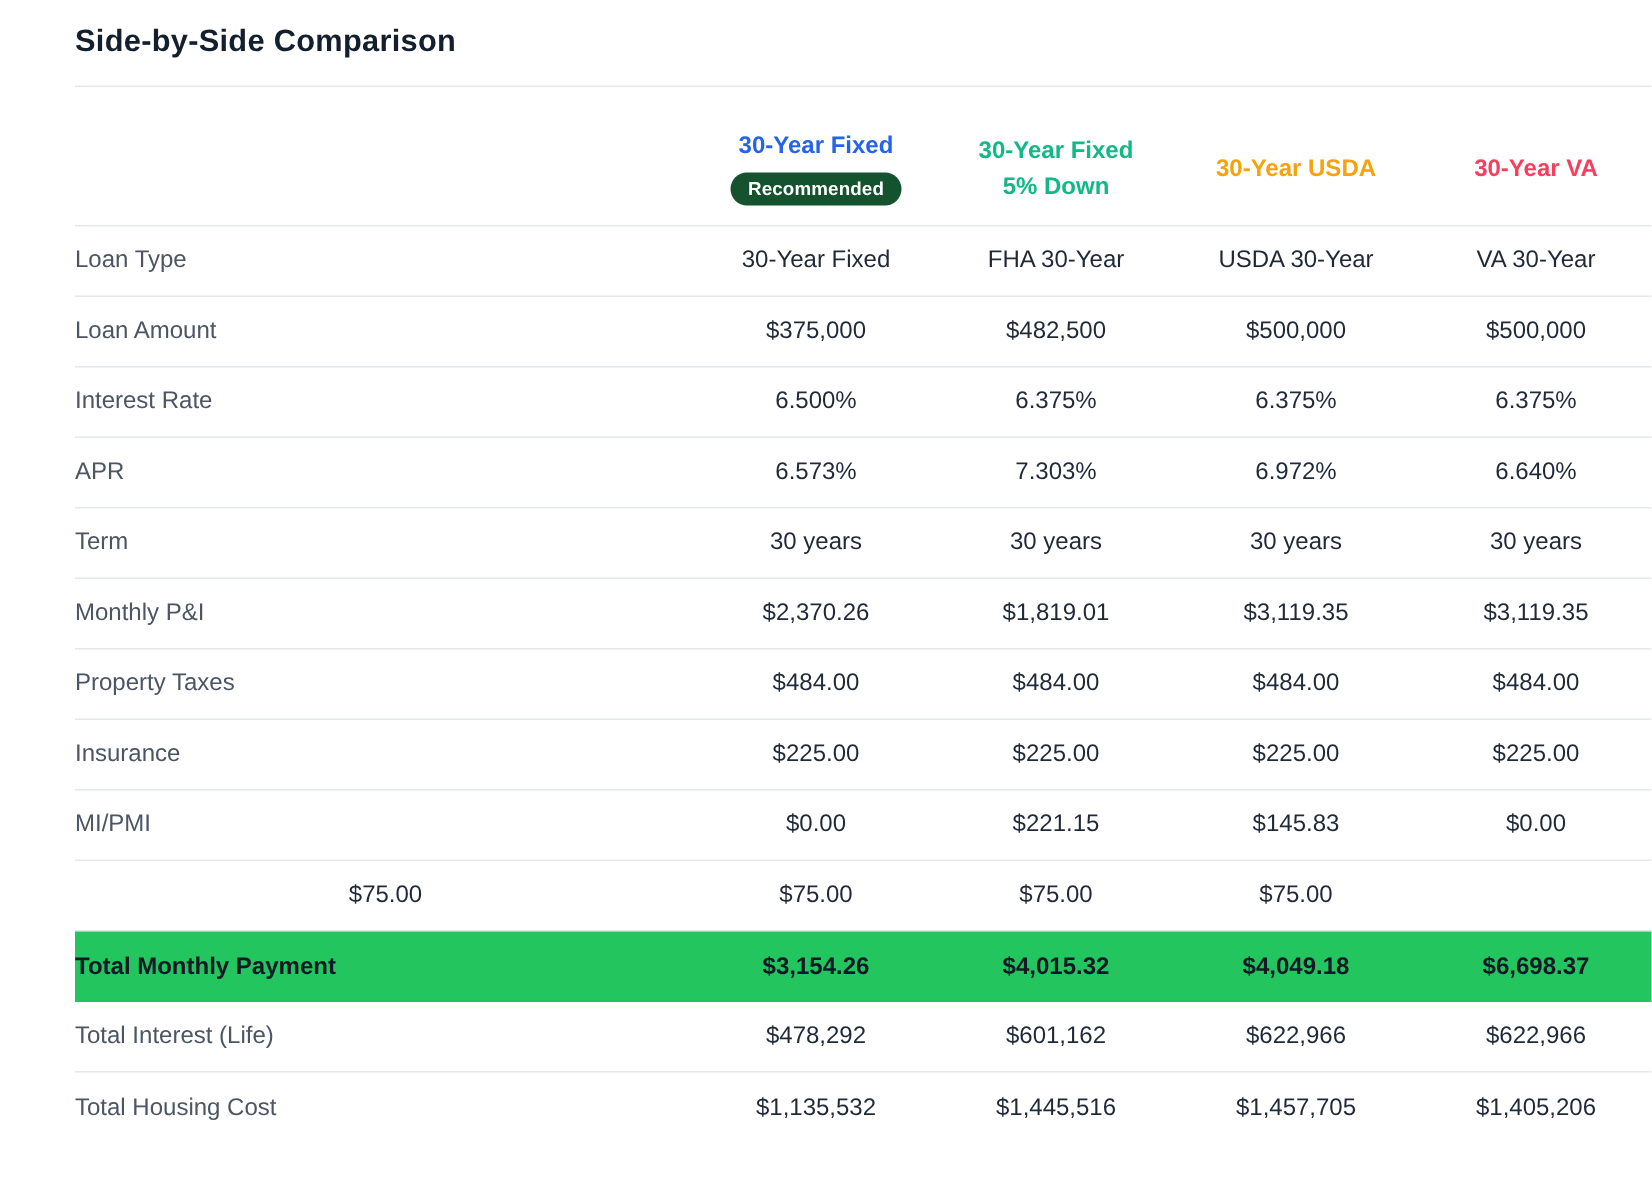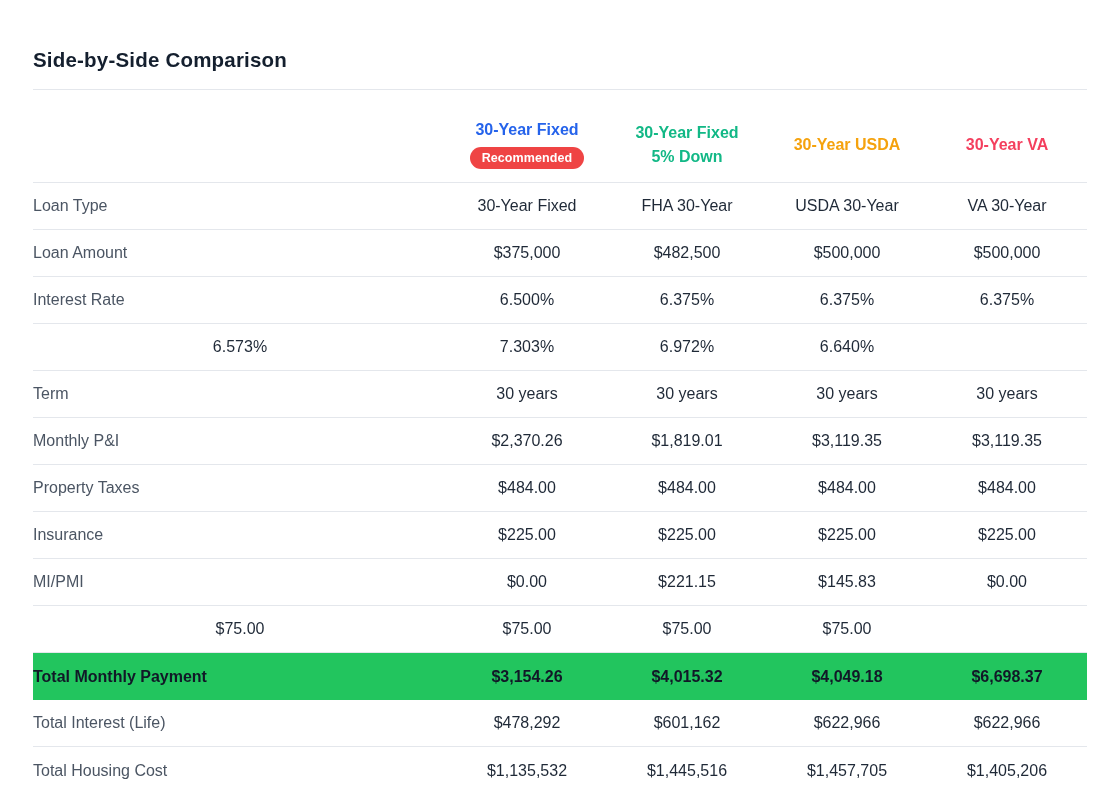--- a/index.html
+++ b/index.html
@@ -4,21 +4,21 @@
 <style>
   * { box-sizing: border-box; }
   html, body { margin: 0; padding: 0; }
   body {
     width: 1101px;
     height: 795px;
     background: #ffffff;
     font-family: "Liberation Sans", sans-serif;
     color: #1f2937;
   }
-  .page { padding: 16px 14px 0 33px; margin-top: 32px; }
+  .page { padding: 16px 14px 0 50px; }
   .page-title {
     margin: 0 0 17px 0;
     font-size: 20.5px;
     line-height: 24px;
     font-weight: 700;
     color: #141f2e;
     letter-spacing: 0.2px;
   }
   .table { width: 1054px; border-top: 1px solid #e4e7ec; }
   .header-row {
@@ -64,21 +64,21 @@
 </head>
 <body>
 
 <div class="page">
   <h1 class="page-title">Side-by-Side Comparison</h1>
   <div class="table">
     <div class="header-row">
         <div class="header-cell"></div>
         <div class="header-cell" style="color: rgb(37, 99, 235);">
           <div>30-Year Fixed</div>
-          <div class="badge" style="background: #ef4444;">Recommended</div>
+          <div class="badge" style="background: #14532d;">Recommended</div>
         </div>
         <div class="header-cell" style="color: rgb(18, 184, 134);">
           <div>30-Year Fixed</div>
           <div>5% Down</div>
         </div>
         <div class="header-cell" style="color: rgb(245, 162, 13);">
           <div>30-Year USDA</div>
         </div>
         <div class="header-cell" style="color: rgb(244, 63, 94);">
           <div>30-Year VA</div>
@@ -100,20 +100,21 @@
           <div class="cell-value">$500,000</div>
         </div>
         <div class="row">
           <div class="cell-label">Interest Rate</div>
           <div class="cell-value">6.500%</div>
           <div class="cell-value">6.375%</div>
           <div class="cell-value">6.375%</div>
           <div class="cell-value">6.375%</div>
         </div>
         <div class="row">
+          <div class="cell-label">APR</div>
           <div class="cell-value">6.573%</div>
           <div class="cell-value">7.303%</div>
           <div class="cell-value">6.972%</div>
           <div class="cell-value">6.640%</div>
         </div>
         <div class="row">
           <div class="cell-label">Term</div>
           <div class="cell-value">30 years</div>
           <div class="cell-value">30 years</div>
           <div class="cell-value">30 years</div>

